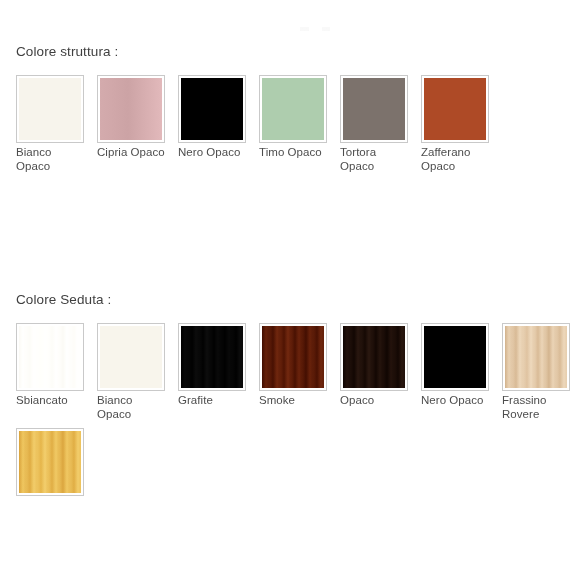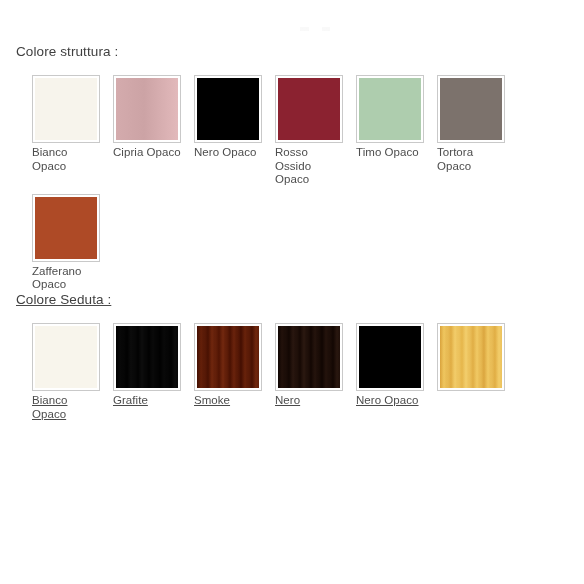--- a/index.html
+++ b/index.html
@@ -39,21 +39,21 @@
     color: #3f3f3f;
     letter-spacing: 0.1px;
     margin: 0;
     padding: 0;
     line-height: 16px;
     font-weight: 400;
   }
   .swatch-grid {
     display: flex;
     flex-wrap: wrap;
-    margin: 16px;
+    margin: 0;
     padding: 0;
     list-style: none;
   }
   .swatch-cell {
     width: 81px;
     box-sizing: border-box;
     padding-right: 13px;
     margin-bottom: 7px;
   }
   .swatch-frame {
@@ -72,21 +72,21 @@
   .swatch-label {
     font-size: 11.5px;
     line-height: 13.5px;
     color: #4d4d4d;
     margin-top: 3px;
     word-wrap: break-word;
     letter-spacing: 0.05px;
   }
   
   #section-struttura { position: absolute; left: 0; top: 44px; }
-  #section-seduta { position: absolute; left: 0; top: 292px; text-decoration: underline; }
+  #section-seduta { position: absolute; left: 0; top: 292px; }
   .grid-wrap { margin-top: 15px; }
 </style>
 </head>
 <body>
 
 <div class="page">
 
   <div class="top-artifact"></div>
 
   <div class="section" id="section-struttura">
@@ -105,26 +105,20 @@
           <div class="swatch-label">Cipria Opaco</div>
         </li>
         <li class="swatch-cell">
           <div class="swatch-frame">
             <span class="swatch-chip" style="background-color:#000000;"></span>
           </div>
           <div class="swatch-label">Nero Opaco</div>
         </li>
         <li class="swatch-cell">
           <div class="swatch-frame">
-            <span class="swatch-chip" style="background-color:#8b2230;"></span>
-          </div>
-          <div class="swatch-label">Rosso Ossido Opaco</div>
-        </li>
-        <li class="swatch-cell">
-          <div class="swatch-frame">
             <span class="swatch-chip" style="background-color:#aecdae;"></span>
           </div>
           <div class="swatch-label">Timo Opaco</div>
         </li>
         <li class="swatch-cell">
           <div class="swatch-frame">
             <span class="swatch-chip" style="background-color:#7c726c;"></span>
           </div>
           <div class="swatch-label">Tortora Opaco</div>
         </li>
@@ -135,47 +129,59 @@
           <div class="swatch-label">Zafferano Opaco</div>
         </li>
       </ul>
   </div>
 
   <div class="section" id="section-seduta">
     <div class="section-title">Colore Seduta :</div>
     <ul class="swatch-grid grid-wrap" id="grid-1">
         <li class="swatch-cell">
           <div class="swatch-frame">
+            <span class="swatch-chip" style="background-color:#f6f3e9;background-image:repeating-linear-gradient(90deg,rgb(224,221,211) 0px,#f6f3e9 2px,rgb(255,255,253) 4px,rgb(252,249,239) 6px,#f6f3e9 8px,rgb(224,221,211) 11px),linear-gradient(90deg,rgb(236,233,223) 0%,rgb(255,255,245) 35%,rgb(240,237,227) 70%,rgb(254,251,241) 100%);background-blend-mode:overlay,normal;"></span>
+          </div>
+          <div class="swatch-label">Sbiancato</div>
+        </li>
+        <li class="swatch-cell">
+          <div class="swatch-frame">
             <span class="swatch-chip" style="background-color:#f8f5ec;"></span>
           </div>
           <div class="swatch-label">Bianco Opaco</div>
         </li>
         <li class="swatch-cell">
           <div class="swatch-frame">
             <span class="swatch-chip" style="background-color:#1b1b1b;background-image:repeating-linear-gradient(90deg,rgb(5,5,5) 0px,#1b1b1b 2px,rgb(47,47,47) 4px,rgb(33,33,33) 6px,#1b1b1b 8px,rgb(5,5,5) 11px),linear-gradient(90deg,rgb(17,17,17) 0%,rgb(39,39,39) 35%,rgb(21,21,21) 70%,rgb(35,35,35) 100%);background-blend-mode:overlay,normal;"></span>
           </div>
           <div class="swatch-label">Grafite</div>
         </li>
         <li class="swatch-cell">
           <div class="swatch-frame">
             <span class="swatch-chip" style="background-color:#6b3a1e;background-image:repeating-linear-gradient(90deg,rgb(85,36,8) 0px,#6b3a1e 2px,rgb(127,78,50) 4px,rgb(113,64,36) 6px,#6b3a1e 8px,rgb(85,36,8) 11px),linear-gradient(90deg,rgb(97,48,20) 0%,rgb(119,70,42) 35%,rgb(101,52,24) 70%,rgb(115,66,38) 100%);background-blend-mode:overlay,normal;"></span>
           </div>
           <div class="swatch-label">Smoke</div>
         </li>
         <li class="swatch-cell">
           <div class="swatch-frame">
             <span class="swatch-chip" style="background-color:#3c2a20;background-image:repeating-linear-gradient(90deg,rgb(38,20,10) 0px,#3c2a20 2px,rgb(80,62,52) 4px,rgb(66,48,38) 6px,#3c2a20 8px,rgb(38,20,10) 11px),linear-gradient(90deg,rgb(50,32,22) 0%,rgb(72,54,44) 35%,rgb(54,36,26) 70%,rgb(68,50,40) 100%);background-blend-mode:overlay,normal;"></span>
           </div>
-          <div class="swatch-label">Nero</div>
+          <div class="swatch-label">Opaco</div>
         </li>
         <li class="swatch-cell">
           <div class="swatch-frame">
             <span class="swatch-chip" style="background-color:#000000;"></span>
           </div>
           <div class="swatch-label">Nero Opaco</div>
+        </li>
+        <li class="swatch-cell">
+          <div class="swatch-frame">
+            <span class="swatch-chip" style="background-color:#c2ab95;background-image:repeating-linear-gradient(90deg,rgb(172,149,127) 0px,#c2ab95 2px,rgb(214,191,169) 4px,rgb(200,177,155) 6px,#c2ab95 8px,rgb(172,149,127) 11px),linear-gradient(90deg,rgb(184,161,139) 0%,rgb(206,183,161) 35%,rgb(188,165,143) 70%,rgb(202,179,157) 100%);background-blend-mode:overlay,normal;"></span>
+          </div>
+          <div class="swatch-label">Frassino Rovere</div>
         </li>
         <li class="swatch-cell">
           <div class="swatch-frame">
             <span class="swatch-chip" style="background-color:#c9a268;background-image:repeating-linear-gradient(90deg,rgb(179,140,82) 0px,#c9a268 2px,rgb(221,182,124) 4px,rgb(207,168,110) 6px,#c9a268 8px,rgb(179,140,82) 11px),linear-gradient(90deg,rgb(191,152,94) 0%,rgb(213,174,116) 35%,rgb(195,156,98) 70%,rgb(209,170,112) 100%);background-blend-mode:overlay,normal;"></span>
           </div>
         </li>
       </ul>
   </div>
 
 </div>

